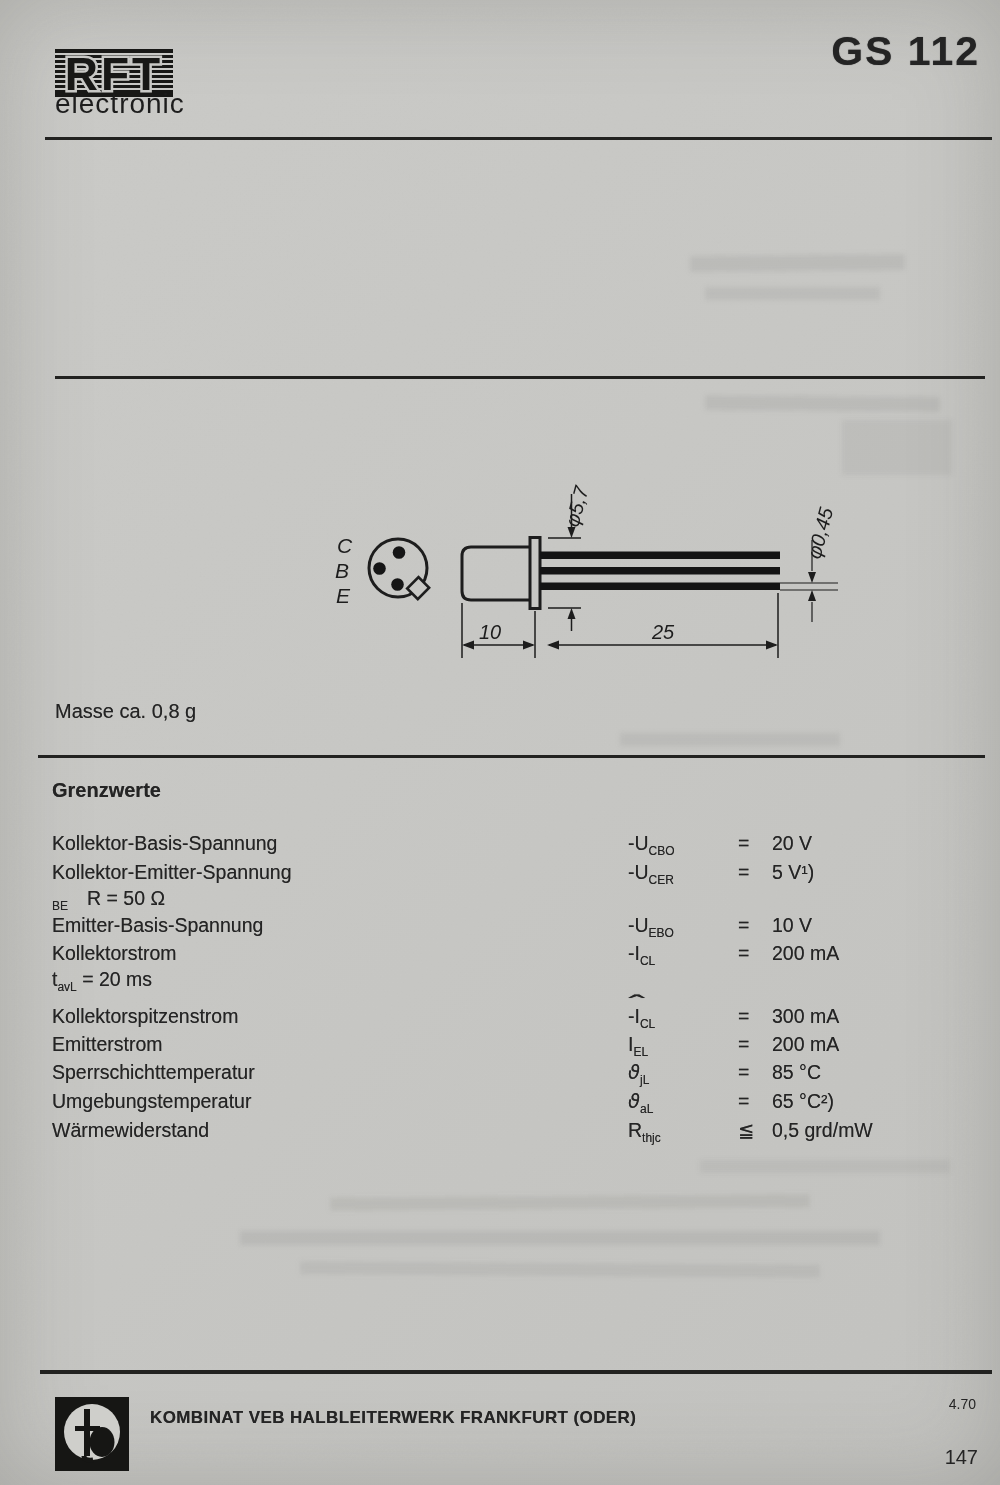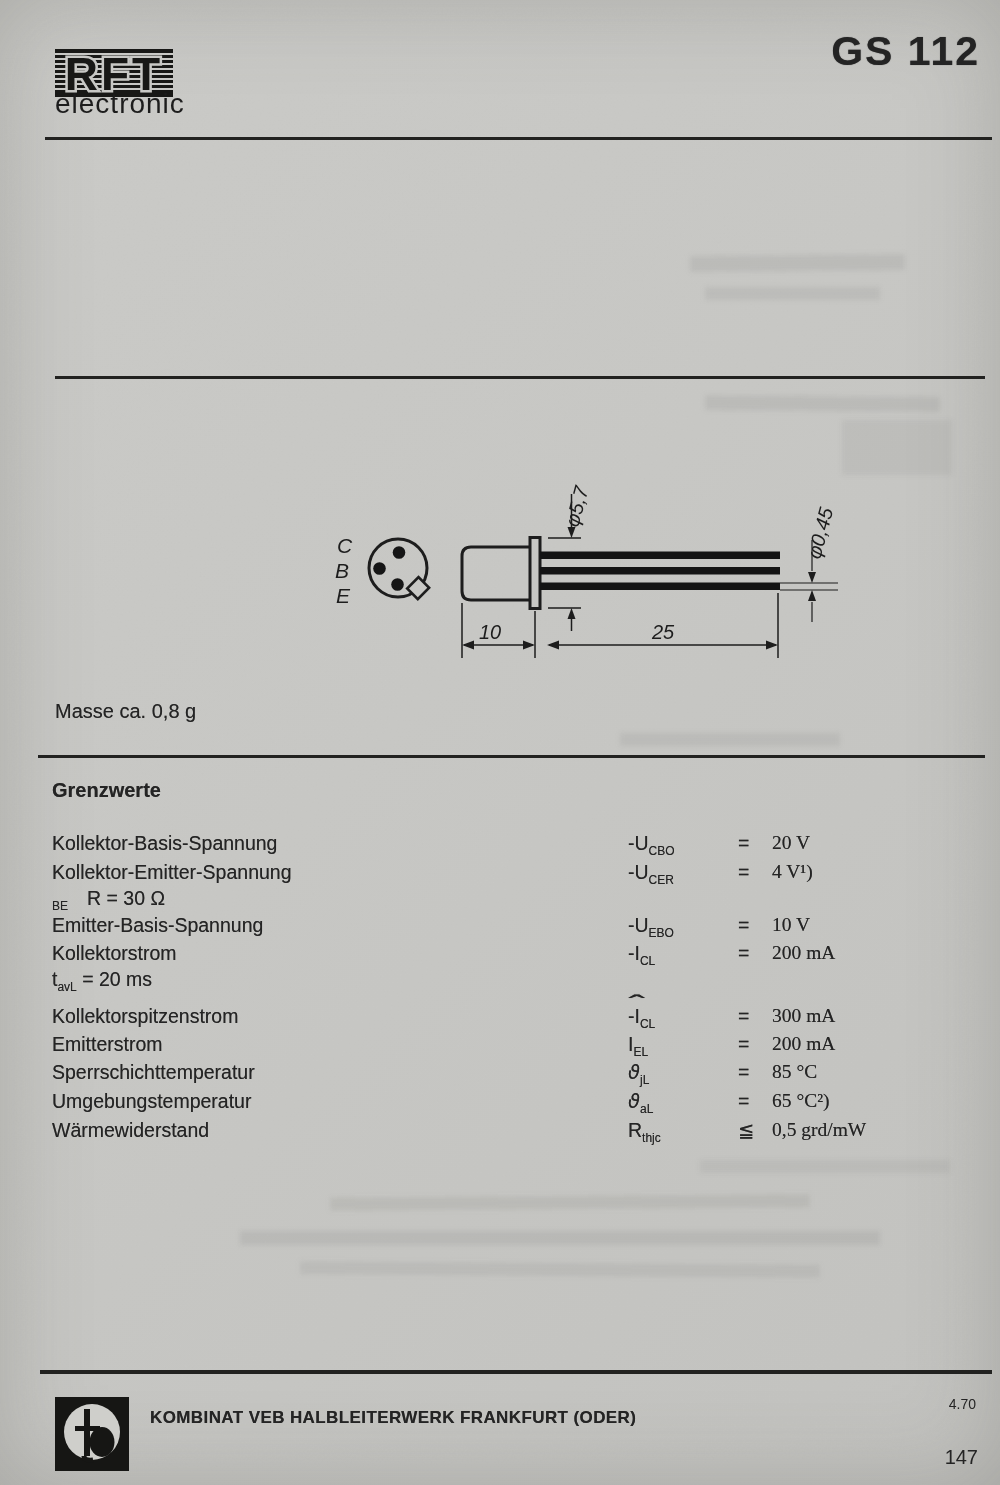--- a/index.html
+++ b/index.html
@@ -29,21 +29,21 @@
   .description .l1{text-align:justify;text-align-last:justify;}
 
   .mass-note{position:absolute;left:55px;top:700px;font-size:20px;font-weight:500;text-shadow:0 0 .5px rgba(30,30,30,.5);}
 
   .limits-title{position:absolute;left:52px;top:779px;font-size:20px;font-weight:700;text-shadow:0 0 .6px rgba(30,30,30,.6);}
 
   .trow{position:absolute;left:0;width:881px;height:26px;font-size:19.5px;font-weight:500;text-shadow:0 0 .5px rgba(30,30,30,.55);}
   .c-label{position:absolute;left:52px;white-space:nowrap;}
   .c-sym{position:absolute;left:628px;white-space:nowrap;}
   .c-rel{position:absolute;left:738px;}
-  .c-val{position:absolute;left:772px;white-space:nowrap;font-family:Liberation Serif, serif;}
+  .c-val{position:absolute;left:772px;white-space:nowrap;}
   sub{font-size:12px;line-height:0;}
   sub.presub{margin-right:19px;}
   .theta{font-style:italic;font-family:"DejaVu Sans",sans-serif;}
   .hat{position:relative;display:inline-block;}
   .hat .mark{position:absolute;left:4px;right:-2px;top:-13px;text-align:center;font-size:24px;transform:scaleX(2.1);line-height:1;}
 
   
   .hfo-logo{position:absolute;left:55px;top:1397px;}
   .company-1{position:absolute;left:150px;top:1408px;font-size:17px;font-weight:700;letter-spacing:.4px;text-shadow:0 0 .6px rgba(25,25,25,.6);}
   .company-2{position:absolute;left:150px;top:1442px;font-size:20px;font-weight:700;text-shadow:0 0 .5px rgba(25,25,25,.5);}
@@ -188,24 +188,24 @@
       <span class="c-label">Kollektor-Basis-Spannung</span>
       <span class="c-sym"><span>-</span><span>U</span><sub>CBO</sub></span>
       <span class="c-rel">=</span>
       <span class="c-val">20 V</span>
     </div>
 
     <div class="trow" style="top:861px">
       <span class="c-label">Kollektor-Emitter-Spannung</span>
       <span class="c-sym"><span>-</span><span>U</span><sub>CER</sub></span>
       <span class="c-rel">=</span>
-      <span class="c-val">4 V¹)</span>
+      <span class="c-val">5 V¹)</span>
     </div>
     <div class="trow" style="top:887px">
-      <span class="c-label"><sub class="presub">BE</sub><span>R</span>&nbsp;<span>=  30 Ω</span></span>
+      <span class="c-label"><sub class="presub">BE</sub><span>R</span>&nbsp;<span>=  50 Ω</span></span>
     </div>
 
     <div class="trow" style="top:914px">
       <span class="c-label">Emitter-Basis-Spannung</span>
       <span class="c-sym"><span>-</span><span>U</span><sub>EBO</sub></span>
       <span class="c-rel">=</span>
       <span class="c-val">10 V</span>
     </div>
 
     <div class="trow" style="top:942px">

